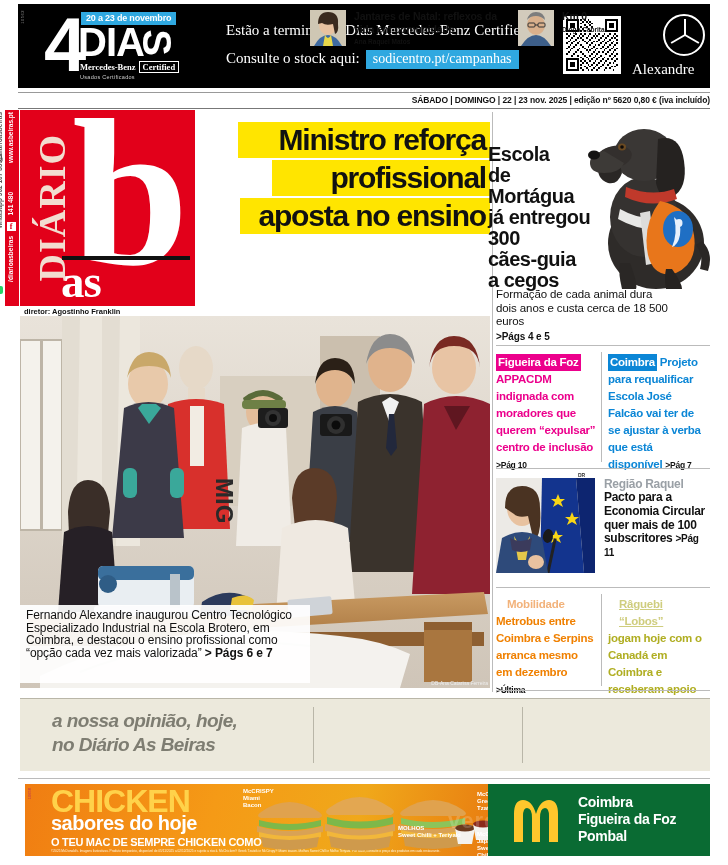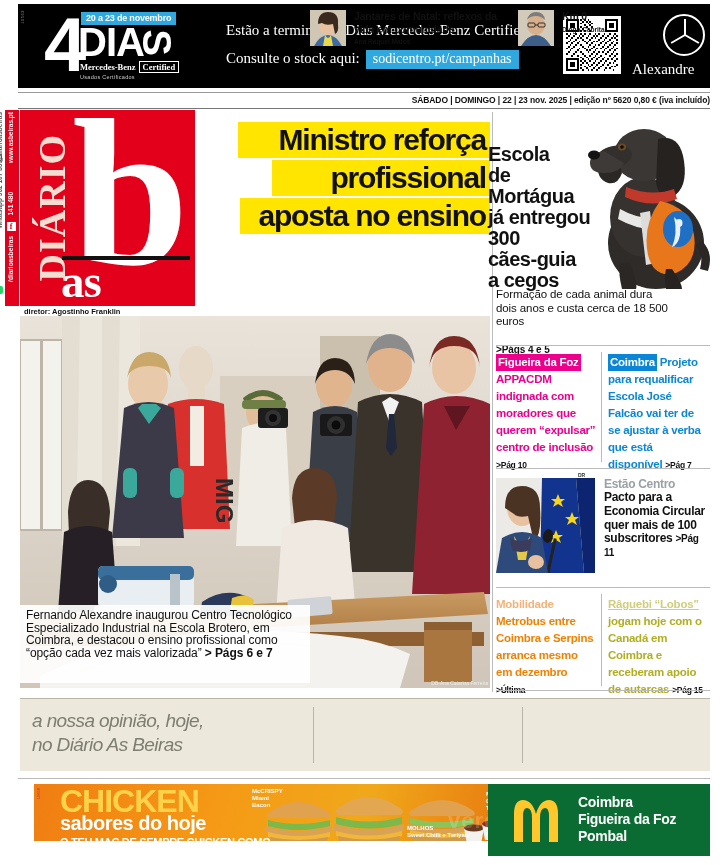--- a/index.html
+++ b/index.html
@@ -167,21 +167,21 @@
   .lead-hl {
     position: absolute; left: 488px; top: 116px; width: 105px;
     font-size: 20px; font-weight: bold; line-height: 21px; color: #111;
     letter-spacing: -.5px;
     margin-top: 28px;
   }
   .lead-sub {
     position: absolute; left: 496px; top: 288px; width: 175px;
     font-size: 11.5px; line-height: 13.5px; color: #111; letter-spacing: -.1px;
   }
-  .lead-pg { font-size: 10px; font-weight: bold; display: block; margin-top: 14px; }
+  .lead-pg { font-size: 10px; font-weight: bold; display: block; margin-top: 1px; }
 
   .hr1 { position: absolute; left: 496px; top: 345px; width: 214px; height: 1px; background: #bbb; }
   .hr2 { position: absolute; left: 496px; top: 468px; width: 214px; height: 1px; background: #bbb; }
   .hr3 { position: absolute; left: 496px; top: 587px; width: 214px; height: 1px; background: #bbb; }
   .hr4 { position: absolute; left: 496px; top: 690px; width: 214px; height: 1px; background: #bbb; }
   .vsplit1 { position: absolute; left: 601px; top: 352px; width: 1px; height: 110px; background: #bbb; }
   .vsplit2 { position: absolute; left: 601px; top: 594px; width: 1px; height: 92px; background: #bbb; }
 
   .brief { position: absolute; width: 100px; font-size: 11.5px; font-weight: bold; line-height: 17px; letter-spacing: -.25px; }
   .brief .tag { display: inline-block; color: #fff; padding: 0 2px; }
@@ -196,30 +196,30 @@
   .reg-dr { position: absolute; left: 578px; top: 472px; font-size: 5px; font-weight: bold; color: #333; }
   .reg-block { position: absolute; left: 604px; top: 477px; width: 106px; }
   .reg-kicker { font-size: 12px; font-weight: bold; color: #9aa0a6; letter-spacing: -.3px; }
   .reg-text { font-size: 12px; font-weight: bold; color: #111; line-height: 13.8px; letter-spacing: -.3px; }
   .reg-text .pg { font-size: 10px; }
 
   .brief-mob { left: 496px; top: 596px; color: #f08000; }
   .brief-mob .kick { color: #f2b27a; }
   .brief-rug { left: 608px; top: 596px; color: #b0ae22; }
   .brief-rug .kick { color: #cfcd7e; text-decoration: underline; }
-  .brief .kick { display: block; font-size: 11.5px; font-weight: bold; }
+  .brief .kick { display: block; font-size: 11.5px; font-weight: bold; margin-left: 11px; }
 
   
   .opinion-bar {
     position: absolute; left: 20px; top: 698px; width: 690px; height: 73px;
     background: #ece9dc; border-top: 1px solid #b9b6a8;
   }
   .op-title {
-    position: absolute; left: 12px; top: 10px;
-    font-size: 19px; font-weight: normal; font-style: italic; color: #7e7d72;
+    position: absolute; left: 32px; top: 10px;
+    font-size: 19px; font-weight: bold; font-style: italic; color: #7e7d72;
     line-height: 24px; letter-spacing: -.6px;
   }
   .op-sep1 { position: absolute; left: 293px; top: 8px; width: 1px; height: 56px; background: #b9b6a8; }
   .op-sep2 { position: absolute; left: 502px; top: 8px; width: 1px; height: 56px; background: #b9b6a8; }
   .op-item { position: absolute; top: 10px; }
   .op-item .ava {
     position: absolute; left: 0; top: 0; width: 36px; height: 36px; overflow: hidden;
     background: #c7bfae;
   }
   .op-item .txt { position: absolute; left: 44px; top: 0; width: 160px; }
@@ -227,21 +227,21 @@
   .op-item .auth { font-size: 6.5px; font-weight: bold; color: #111; margin-top: 3px; }
   .op1 { left: 310px; }
   .op2 { left: 518px; }
 
   
   .bottom-ad {
     position: absolute; left: 18px; top: 784px; width: 692px; height: 72px;
     overflow: hidden;
   }
   .mc-left {
-    position: absolute; left: 16px; top: 0; width: 470px; height: 57px;
+    position: absolute; left: 7px; top: 0; width: 470px; height: 72px;
     background: linear-gradient(105deg, #f07d12 0%, #f59a16 40%, #f0a81a 70%, #e87a10 100%);
     overflow: hidden;
   }
   .mc-code { position: absolute; left: 2px; top: 4px; font-size: 4px; color: #b35; writing-mode: vertical-rl; transform: rotate(180deg); }
   .mc-chicken {
     position: absolute; left: 26px; top: 0px;
     font-size: 32px; font-weight: bold; color: #ffd24a; letter-spacing: -1px;
     line-height: 34px; font-style: normal;
   }
   .mc-sabores {
@@ -735,21 +735,21 @@
       <path d="M9 30 q0 -22 17 -22 q18 0 18 22 q2 26 -6 34 l-6 -26 q-10 2 -14 -2 Z" fill="#4a3322"></path>
       <path d="M6 60 q20 -12 40 0 l6 35 h-52 Z" fill="#2e4a7a"></path>
       <path d="M18 58 q8 16 16 0 l-4 24 h-8 Z" fill="#e4c84a"></path>
       <path d="M14 60 q10 6 22 0 l-2 12 q-9 4 -18 0 Z" fill="#3b3b5c"></path>
 
       <ellipse cx="40" cy="84" rx="8" ry="7" fill="#e8c2a0"></ellipse>
     </svg>
   </div>
   <div class="reg-dr">DR</div>
   <div class="reg-block">
-    <div class="reg-kicker">Estão Centro</div>
+    <div class="reg-kicker">Região Raquel</div>
     <div class="reg-text">
       <span>Pacto para a Economia Circular quer mais de 100 subscritores</span>
       <span class="pg">&gt;Pág 11</span>
     </div>
   </div>
 
   <div class="hr3"></div>
   <div class="vsplit2"></div>
 
   <div class="brief brief-mob">

